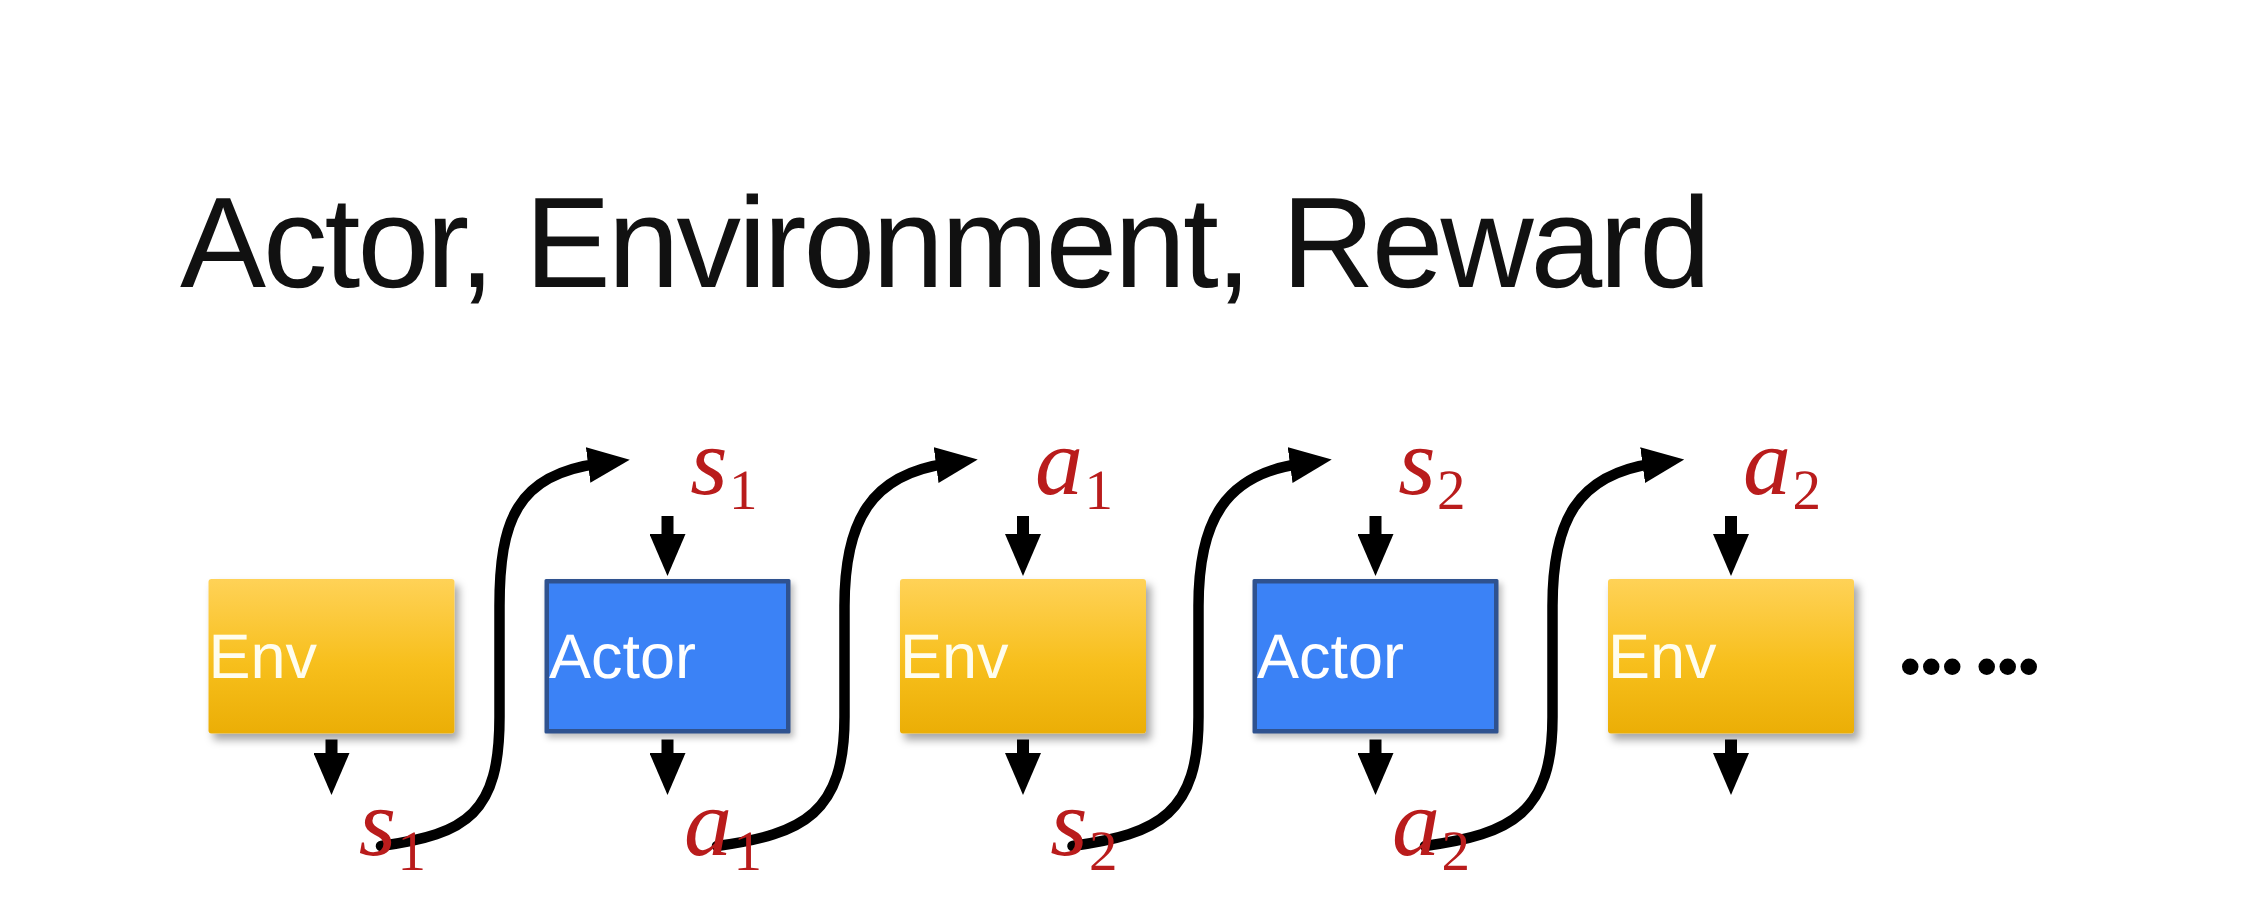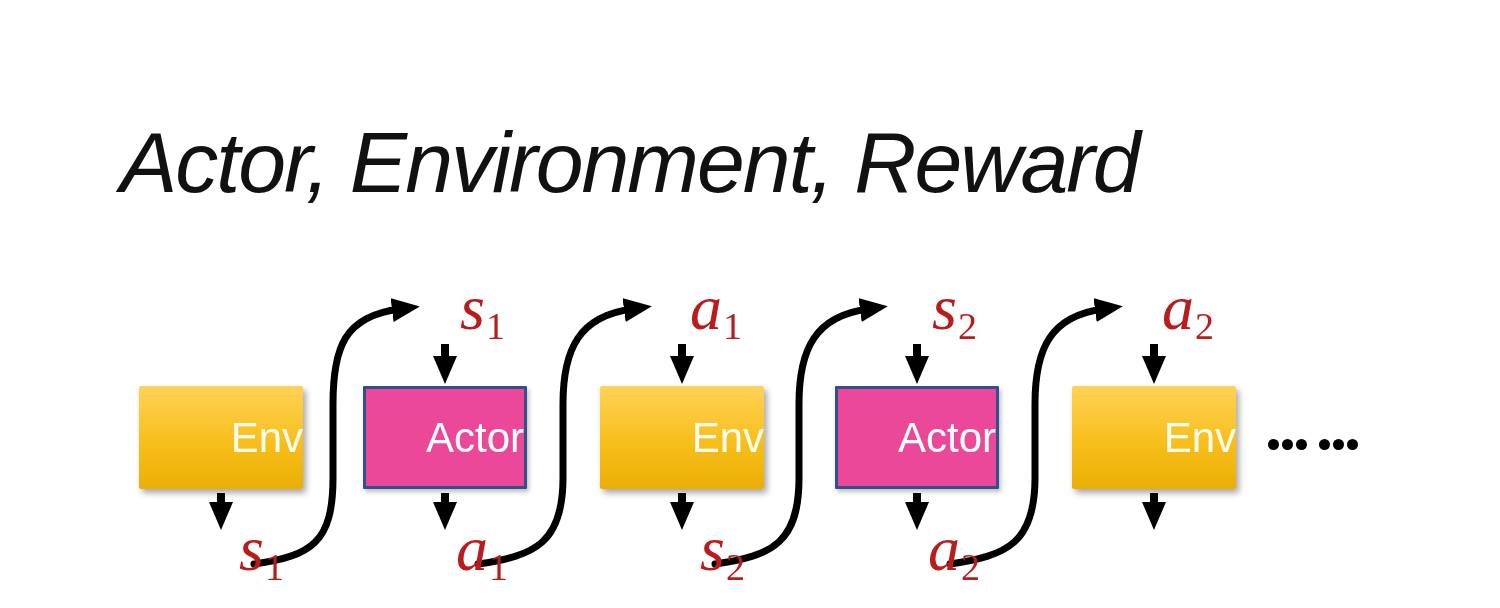--- a/index.html
+++ b/index.html
@@ -2,37 +2,37 @@
 <html><head>
 <meta charset="utf-8">
 <style>
   html,body{margin:0;padding:0;background:#ffffff;}
   body{width:1500px;height:608px;overflow:hidden;font-family:"Liberation Sans",sans-serif;}
   .slide{position:relative;width:1500px;height:608px;background:#ffffff;}
 
   .title{
     position:absolute;left:120px;top:119px;margin:0;
     font-size:86px;font-weight:300;letter-spacing:-2px;line-height:1;
-    color:#111111;font-family:"Liberation Sans",sans-serif;white-space:nowrap;font-style:italic;
+    color:#111111;font-family:"Liberation Sans",sans-serif;white-space:nowrap;
   }
 
   .arrows{position:absolute;left:0;top:0;width:1500px;height:608px;}
 
   .box{
     position:absolute;top:386px;width:164px;height:103px;
-    display:flex;align-items:center;justify-content:flex-end;
+    display:flex;align-items:center;justify-content:flex-start;
     font-size:42px;line-height:1;white-space:nowrap;
   }
   .box.env{
     background:linear-gradient(180deg,#FFD257 0%,#F7BF1C 55%,#EBAE06 100%);
     color:#FFFDEE;border-radius:2px;
     box-shadow:3px 4px 6px rgba(0,0,0,0.35);
   }
   .box.actor{
-    background:#ec4899;color:#FFFFFF;
+    background:#3b82f6;color:#FFFFFF;
     border:3px solid #2F528F;border-radius:1px;
     box-sizing:border-box;
     box-shadow:2px 3px 4px rgba(0,0,0,0.25);
   }
 
   .mlabel{
     position:absolute;width:120px;text-align:right;color:#b91c1c;
     font-family:"Liberation Serif","DejaVu Serif",serif;
     font-size:64px;line-height:64px;white-space:nowrap;
   }

